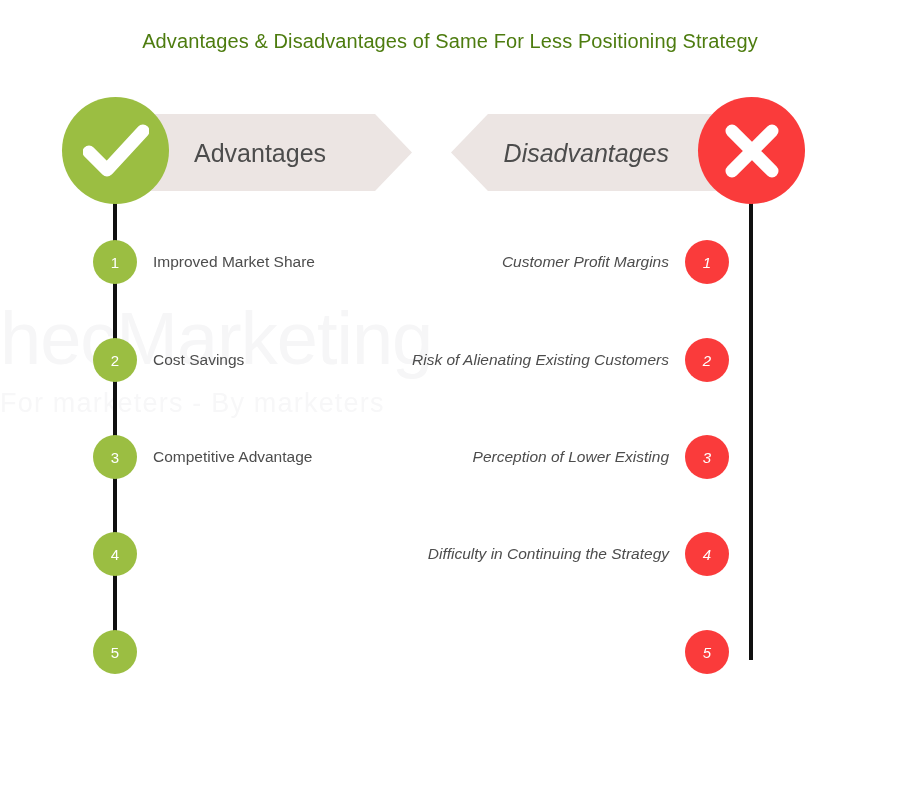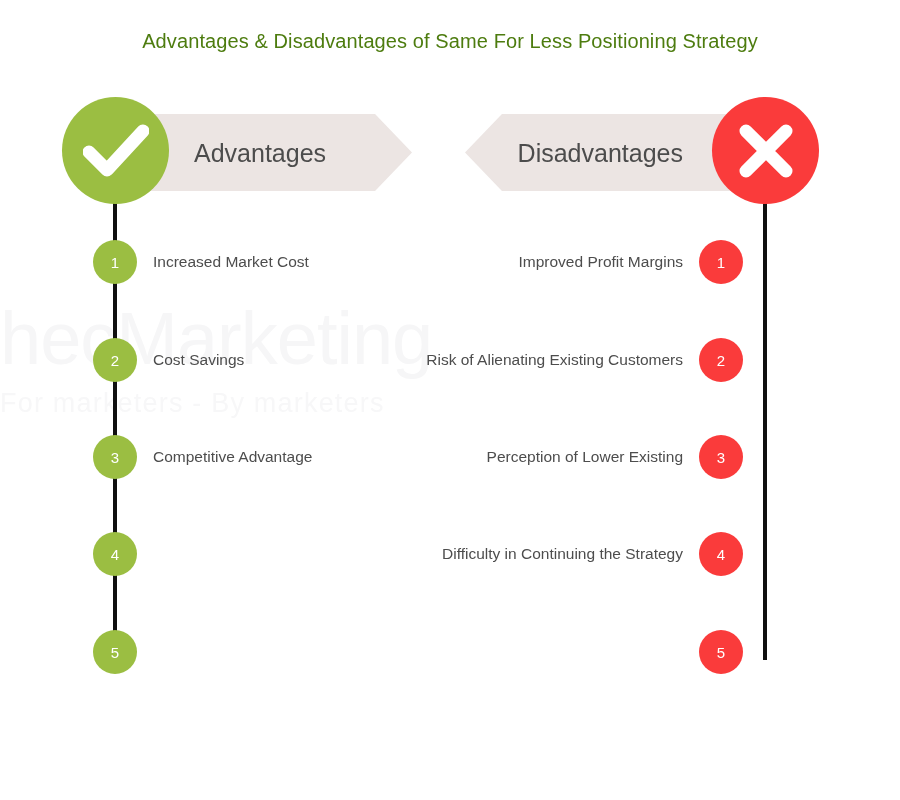--- a/index.html
+++ b/index.html
@@ -57,21 +57,21 @@
 
   
   .col {
     position: absolute;
     top: 0;
     width: 450px;
     height: 800px;
     z-index: 2;
   }
   .col-left  { left: 0; }
-  .col-right { left: 450px; }
+  .col-right { left: 436px; font-style: italic; }
 
   
   .banner {
     position: absolute;
     top: 114px;
     height: 77px;
     background: #ece5e3;
     display: flex;
     align-items: center;
     z-index: 2;
@@ -181,21 +181,21 @@
   <div class="head-circle head-circle-left">
     <svg width="66" height="54" viewBox="0 0 66 54" aria-hidden="true">
       <path d="M6 28 L24 46 L60 7" fill="none" stroke="#ffffff" stroke-width="13" stroke-linecap="round" stroke-linejoin="round"></path>
     </svg>
   </div>
 
   <div class="spine spine-left"></div>
 
   <div class="step step-left" style="top:240px">
     <div class="bullet bullet-green">1</div>
-    <div class="step-label">Increased Market Cost</div>
+    <div class="step-label">Improved Market Share</div>
   </div>
   <div class="step step-left" style="top:338px">
     <div class="bullet bullet-green">2</div>
     <div class="step-label">Cost Savings</div>
   </div>
   <div class="step step-left" style="top:435px">
     <div class="bullet bullet-green">3</div>
     <div class="step-label">Competitive Advantage</div>
   </div>
   <div class="step step-left" style="top:532px">
@@ -215,21 +215,21 @@
   <div class="head-circle head-circle-right">
     <svg width="60" height="60" viewBox="0 0 60 60" aria-hidden="true">
       <path d="M10 10 L50 50 M50 10 L10 50" fill="none" stroke="#ffffff" stroke-width="13" stroke-linecap="round"></path>
     </svg>
   </div>
 
   <div class="spine spine-right"></div>
 
   <div class="step step-right" style="top:240px">
     <div class="bullet bullet-red">1</div>
-    <div class="step-label">Improved Profit Margins</div>
+    <div class="step-label">Customer Profit Margins</div>
   </div>
   <div class="step step-right" style="top:338px">
     <div class="bullet bullet-red">2</div>
     <div class="step-label">Risk of Alienating Existing Customers</div>
   </div>
   <div class="step step-right" style="top:435px">
     <div class="bullet bullet-red">3</div>
     <div class="step-label">Perception of Lower Existing</div>
   </div>
   <div class="step step-right" style="top:532px">

